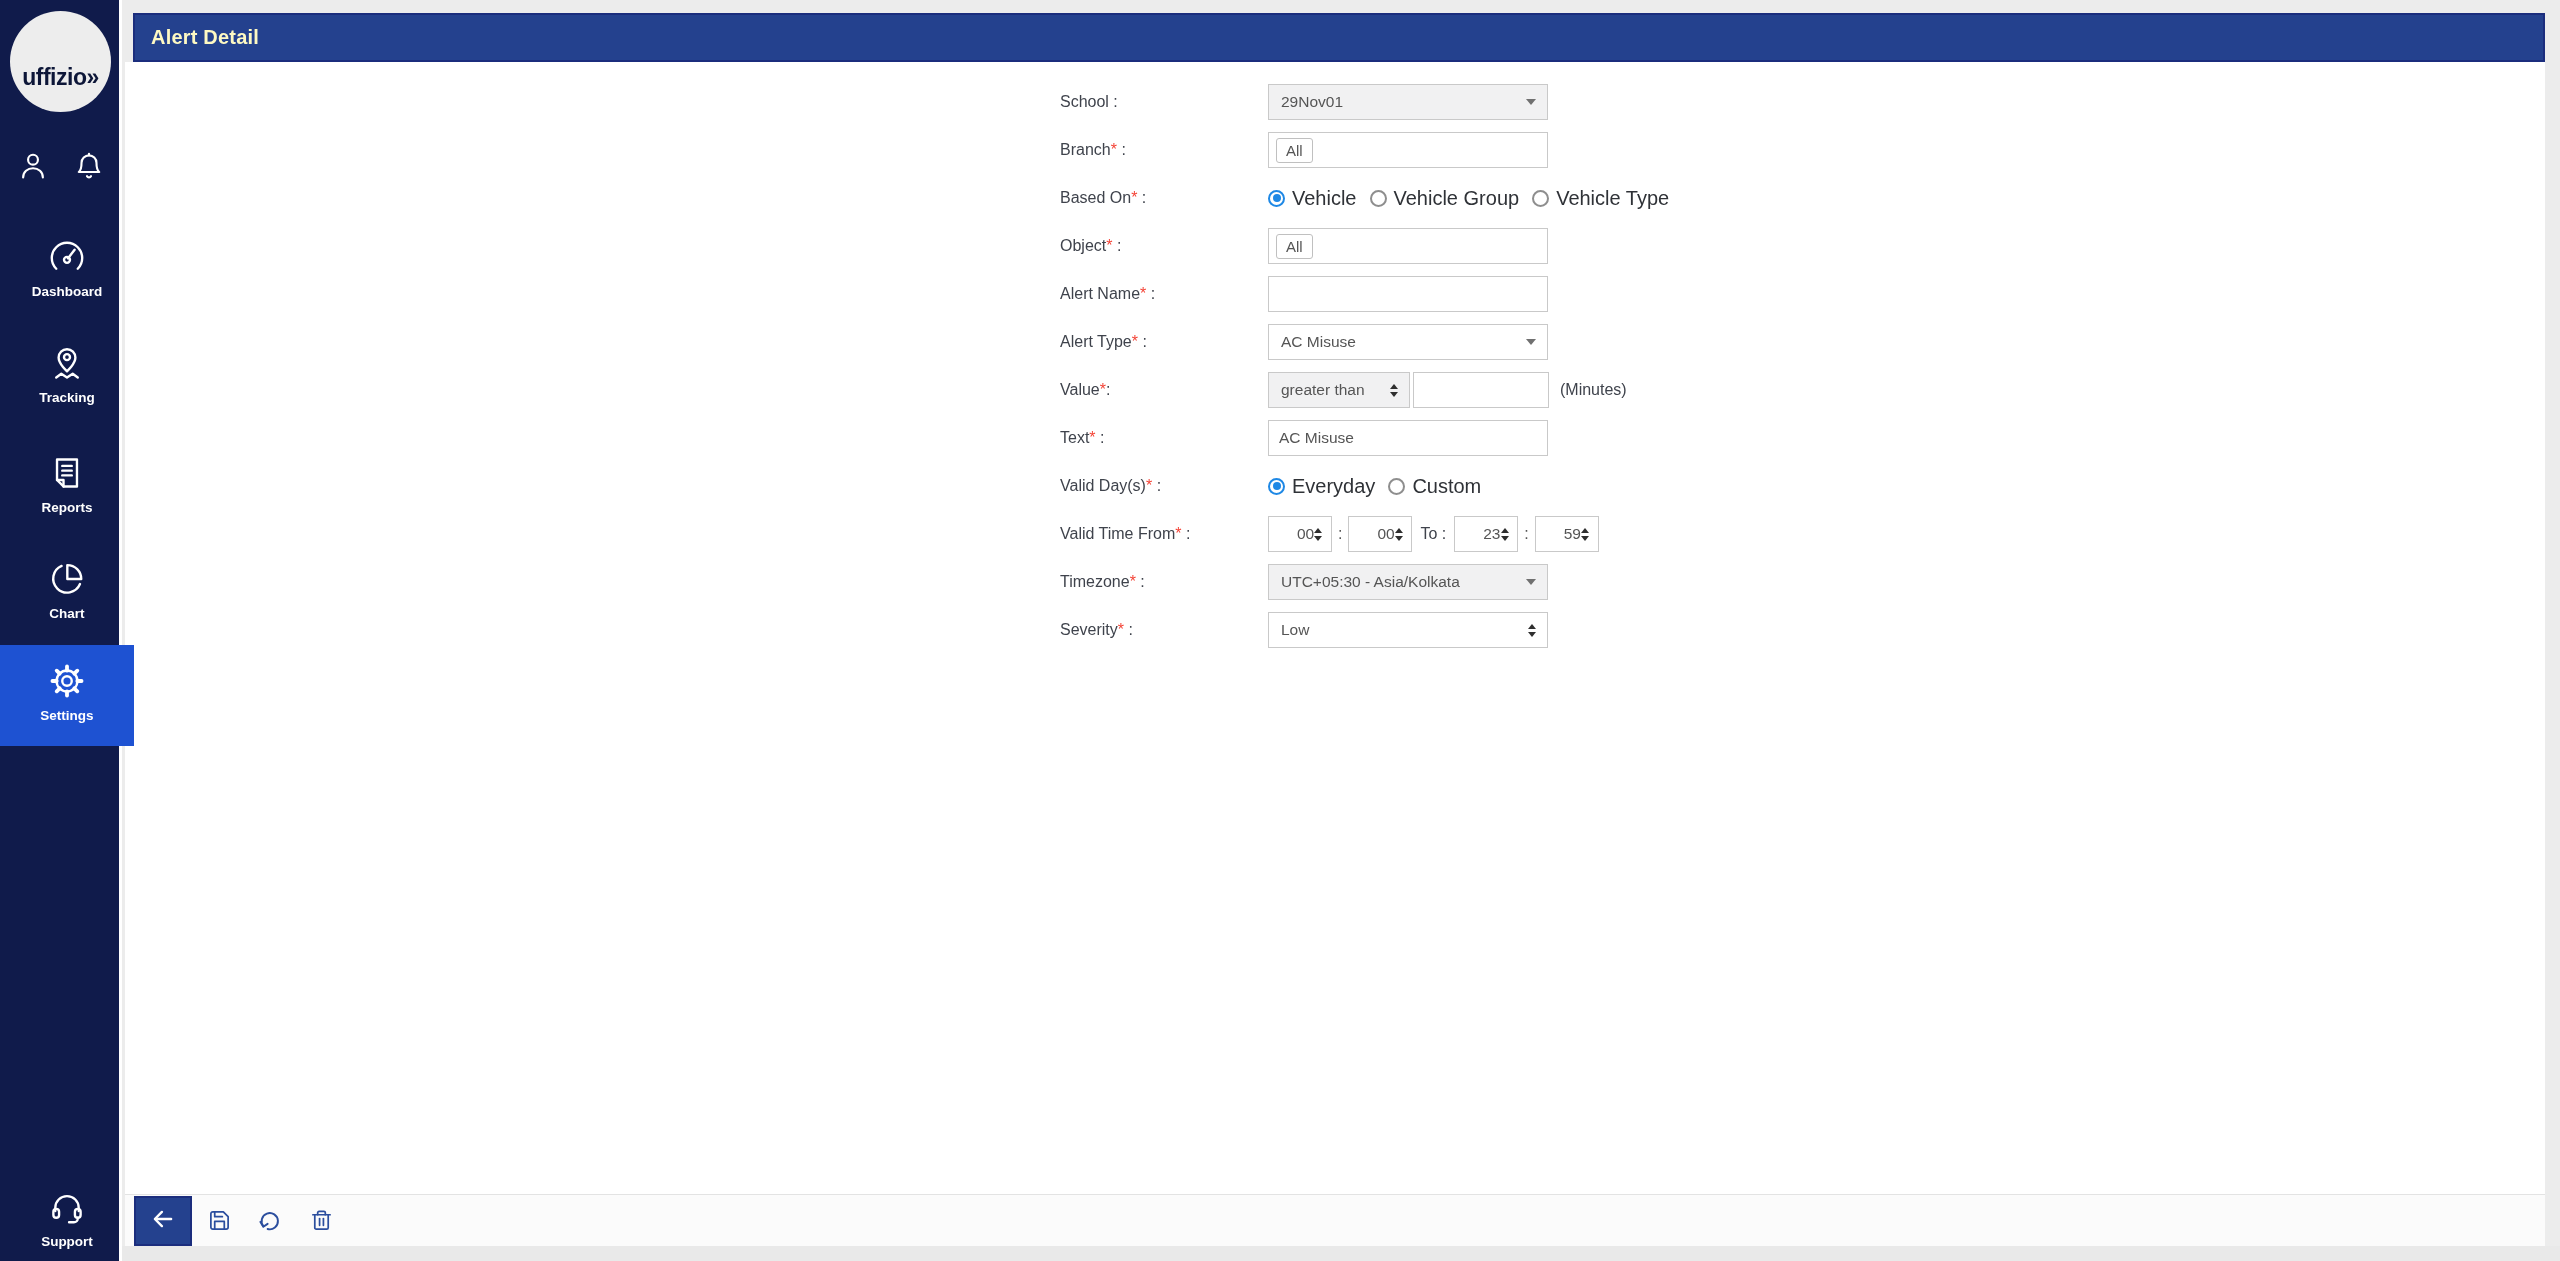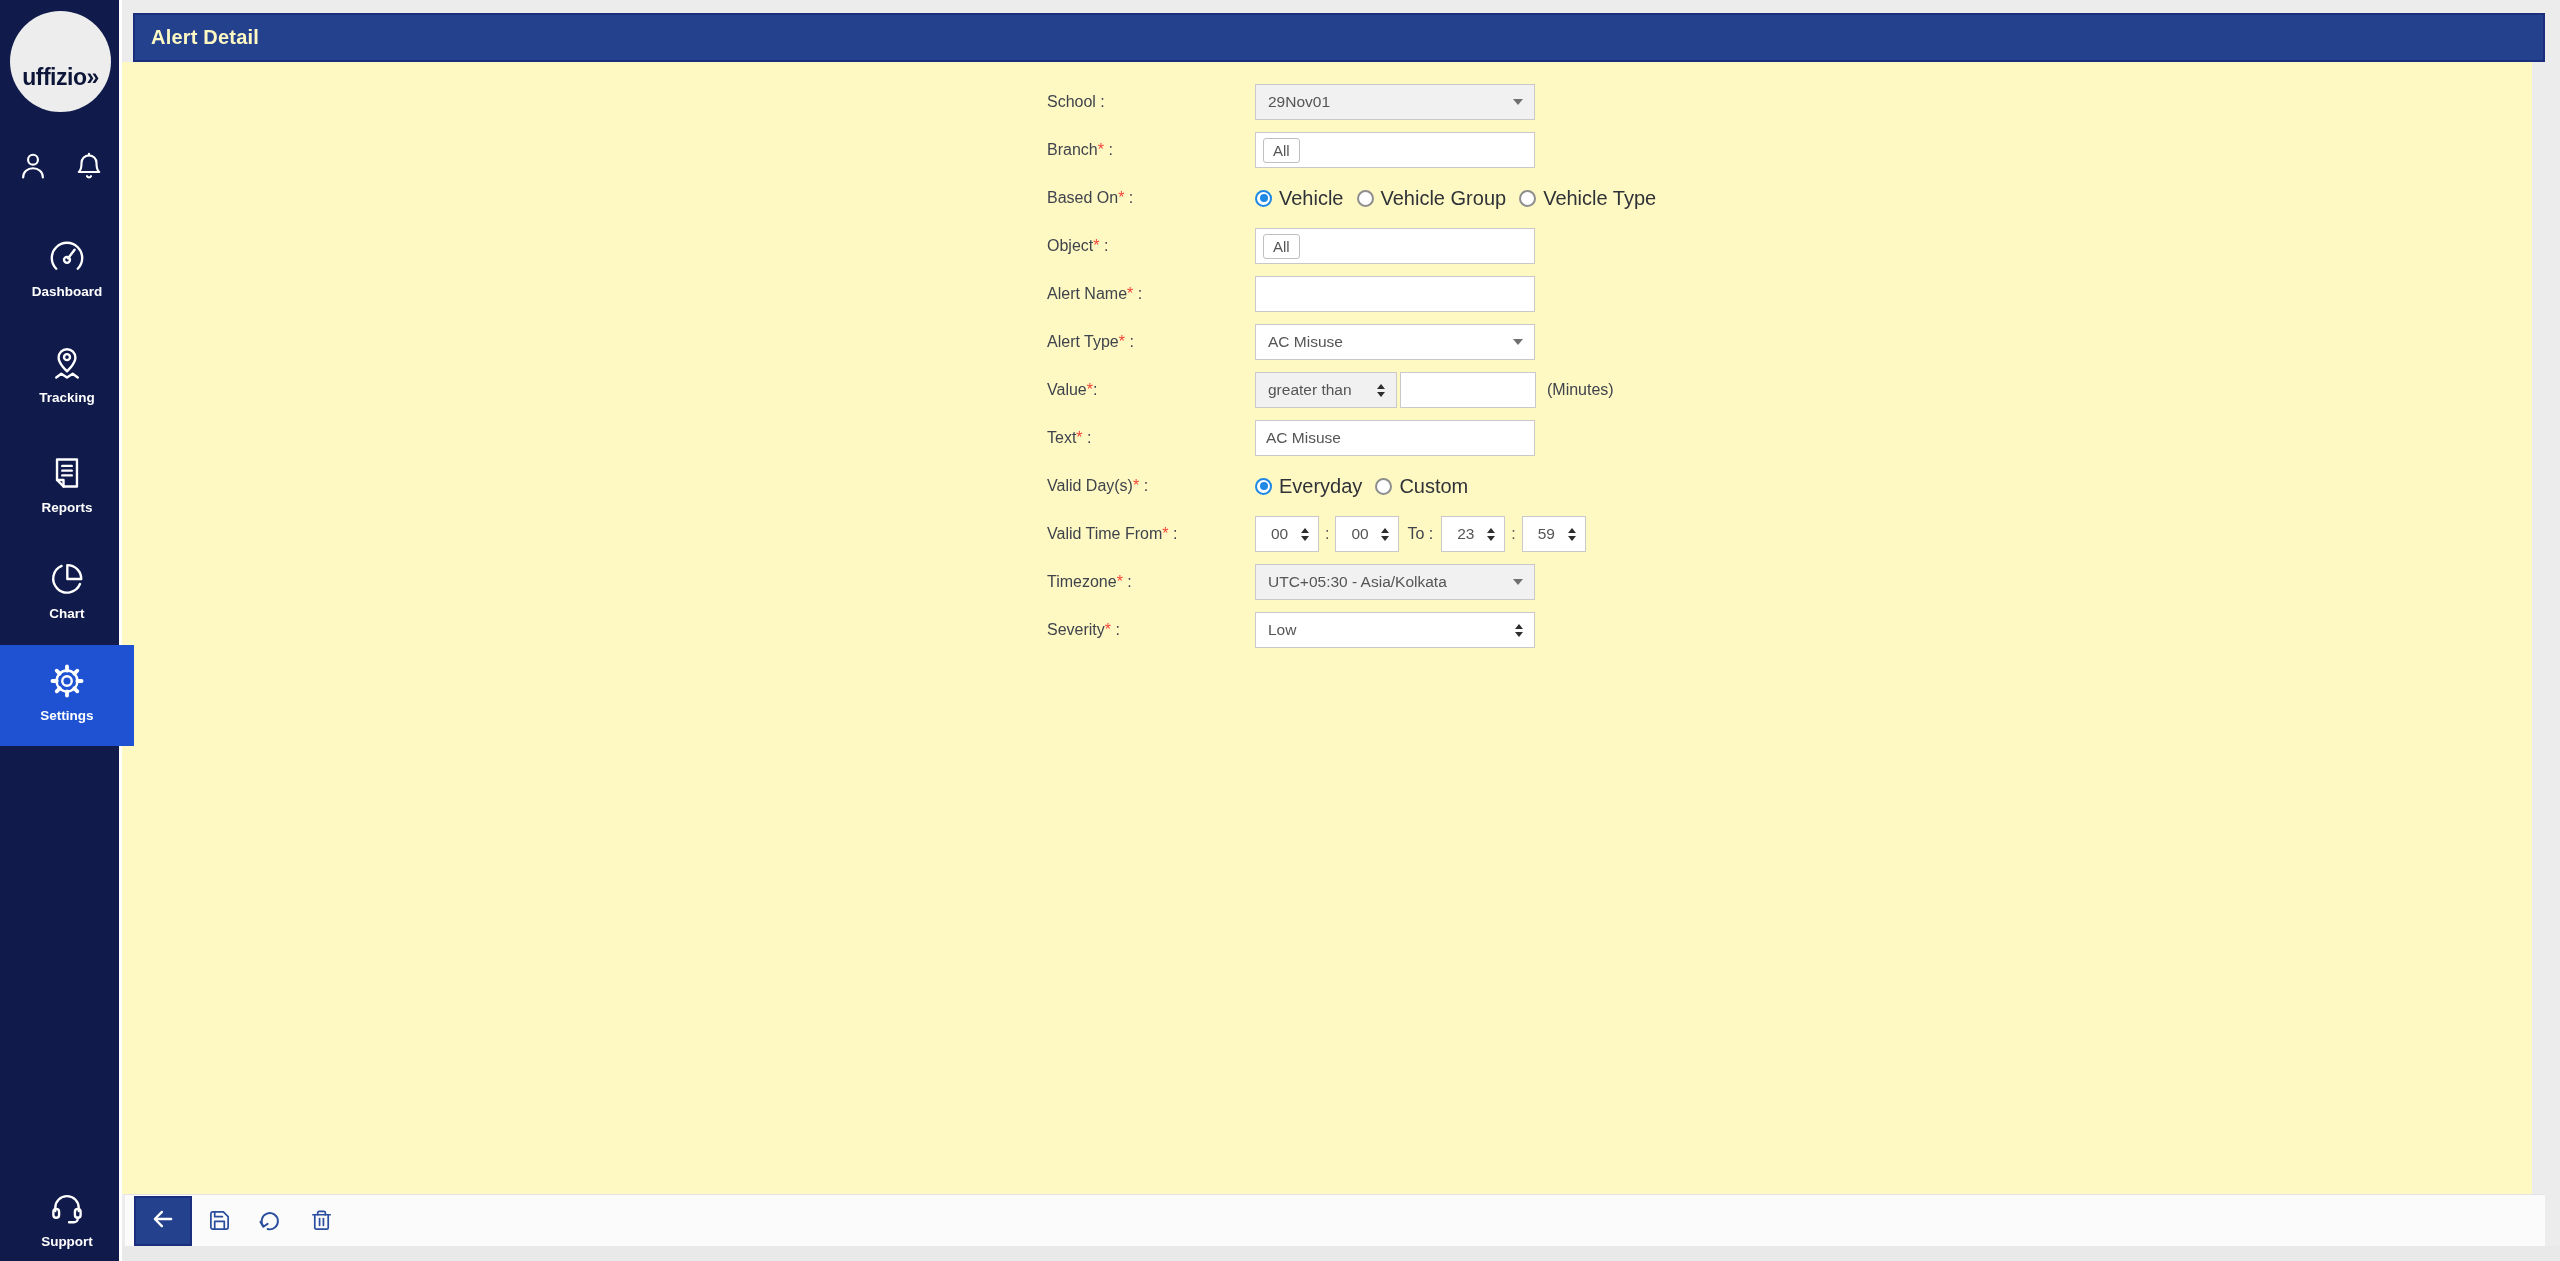--- a/index.html
+++ b/index.html
@@ -21,21 +21,21 @@
   .nav-dashboard { top:230px; } .nav-tracking { top:336px; } .nav-reports { top:446px; }
   .nav-chart { top:552px; } .nav-support { top:1180px; }
   .nav-settings { top:645px; height:101px; background:#1e52d2; padding-top:17px; }
 
   
   .topbar { position:absolute; left:133px; top:13px; width:2412px; height:49px;
             background:#24418e; border:2px solid #1b2d7d; display:flex; align-items:center; }
   .topbar-title { color:#fef9c3; font-size:20px; font-weight:600; padding-left:16px; letter-spacing:0.2px; }
 
   
-  .content { position:absolute; left:112px; top:62px; width:2420px; height:1132px; background:#fef9c3; }
+  .content { position:absolute; left:125px; top:62px; width:2420px; height:1132px; background:#ffffff; }
   .form { padding:22px 0 0 935px; }
   .row { display:flex; min-height:36px; margin-bottom:12px; }
   .flabel { width:208px; font-size:16px; color:#3f434c; line-height:36px; }
   .req { color:#f44336; }
   .suf { white-space:pre; }
   .fctl { display:flex; align-items:center; }
 
   .ctl { height:36px; border:1px solid #c9c9c9; background:#ffffff; display:flex;
          align-items:center; font-size:15.5px; color:#555; cursor:pointer; }
   .w280 { width:280px; }
@@ -51,21 +51,21 @@
   .chip { display:inline-block; border:1px solid #c0c0c0; border-radius:3px; background:#fff;
           padding:3px 9px; margin-left:-3px; font-size:15px; color:#555; }
 
   .opt { display:inline-flex; align-items:center; margin-right:13px; cursor:pointer; }
   .optlabel { font-size:20px; color:#2f3237; margin-left:7px; }
   .radio { width:17px; height:17px; border-radius:50%; border:2px solid #8e8e8e; background:#fff; position:relative; }
   .radio.checked { border-color:#1e88e5; }
   .radio.checked::after { content:""; position:absolute; inset:2.5px; border-radius:50%; background:#1e88e5; }
   .checkbox { width:17px; height:17px; border:2px solid #979797; border-radius:3px; background:#fff; }
 
-  .spinbox { width:64px; justify-content:space-between; padding:0 9px 0 15px; }
+  .spinbox { width:64px; justify-content:space-between; padding:0 9px 0 28px; }
   .sep { font-size:16px; color:#555; margin:0 6px; }
   .tolabel { font-size:16px; color:#3f434c; margin:0 8px; white-space:pre; }
   .unit { font-size:16px; color:#3f434c; margin-left:11px; }
   .gap4 { margin-left:3px; }
 
   
   .toolbar { position:absolute; left:125px; top:1194px; width:2420px; height:52px;
              background:#fbfbfb; border-top:1px solid #e3e3e3; display:flex; align-items:center; }
   .back-btn { width:58px; height:50px; margin-left:9px; background:#24418e; border:2px solid #1b2d7d;
               display:flex; align-items:center; justify-content:center; cursor:pointer; }

